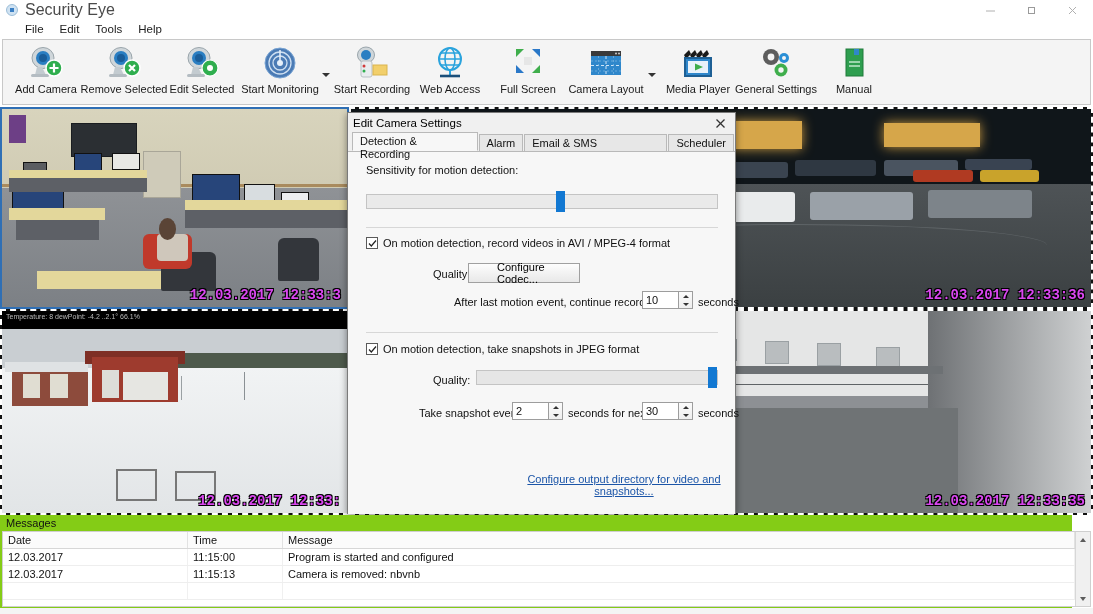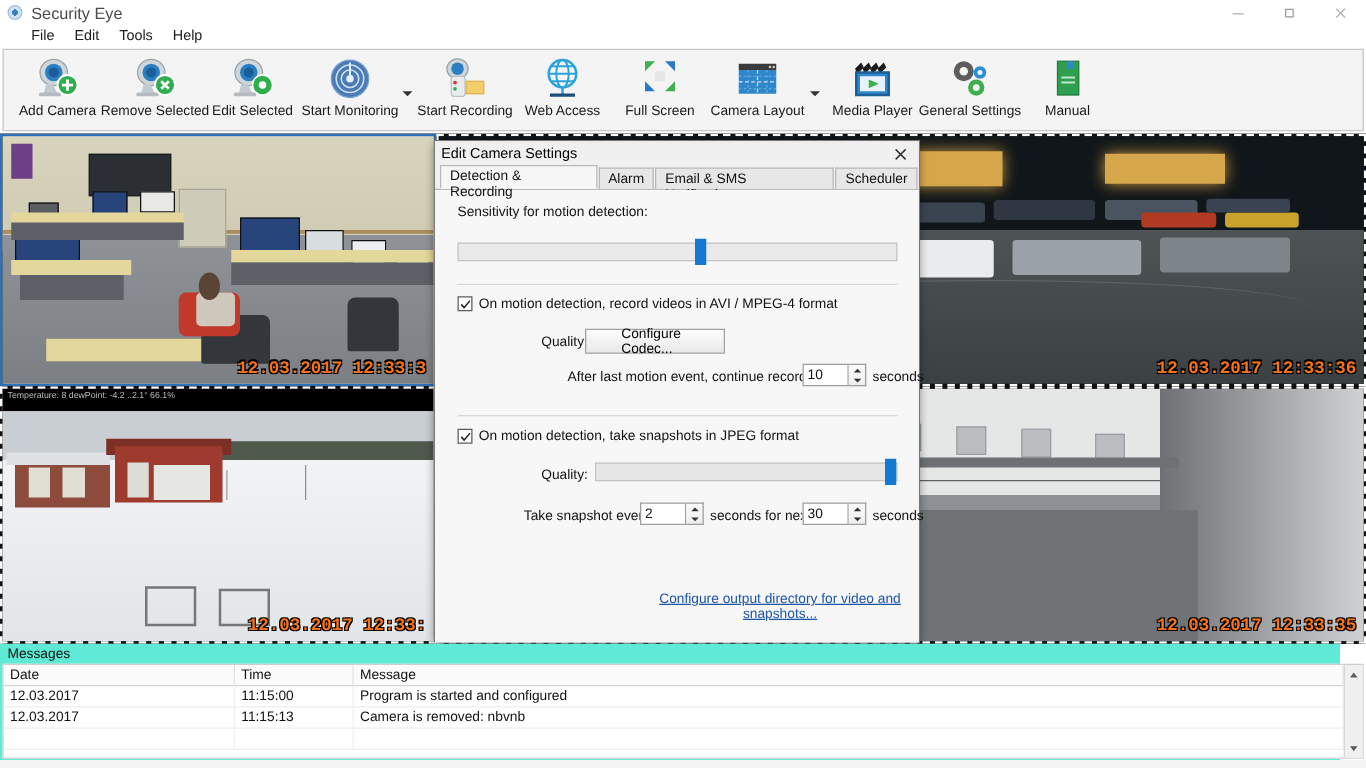--- a/index.html
+++ b/index.html
@@ -17,21 +17,21 @@
   
   .titlebar {
     height: 20px; display: flex; align-items: center;
     background: #ffffff; padding-left: 6px;
   }
   .app-logo {
     width: 12px; height: 12px; border-radius: 50%;
     background: radial-gradient(circle at 50% 50%, #3b7fc4 0 35%, #cfe2f2 36% 100%);
     border: 1px solid #9bbdd8; margin-right: 7px; flex: none;
   }
-  .app-title { font-size: 13px; color: #4a4a4a; }
+  .app-title { font-size: 16px; color: #4a4a4a; }
   .win-btns { margin-left: auto; display: flex; height: 20px; }
   .win-btn {
     width: 41px; height: 20px; display: flex; align-items: center; justify-content: center;
     color: #b0b0b0; font-size: 12px; line-height: 1;
   }
   .win-btn svg { display: block; }
 
   
   .menubar {
     height: 17px; display: flex; align-items: center;
@@ -75,21 +75,21 @@
   .cam {
     position: absolute; overflow: hidden; background: #111;
     border: 2px solid #000;
   }
   .cam.sel { border: 2px solid #2f6fb5; box-shadow: inset 0 0 0 1px #8fbde8; }
   .cam-dash { border: 2px dashed #ffffff; }
   .cam-inner { position: absolute; inset: 0; overflow: hidden; }
   .ts {
     position: absolute; right: 6px; bottom: 4px;
     font-family: "Liberation Mono", monospace;
-    font-size: 14px; font-weight: bold; color: #f97316;
+    font-size: 14px; font-weight: bold; color: #d946ef;
     text-shadow: 1px 1px 0 #000, -1px 1px 0 #000, 1px -1px 0 #000, -1px -1px 0 #000;
     letter-spacing: 0px; white-space: nowrap;
   }
   .cam-toptext {
     position: absolute; left: 4px; top: 2px; color: #d8d8d8;
     font-size: 7px; font-family: "Liberation Sans", sans-serif; opacity: .85;
     white-space: nowrap;
   }
 
   
@@ -205,21 +205,21 @@
   }
   .spin-up i { width:0;height:0;border-left:3px solid transparent;border-right:3px solid transparent;border-bottom:3px solid #333; }
   .spin-dn i { width:0;height:0;border-left:3px solid transparent;border-right:3px solid transparent;border-top:3px solid #333; }
 
   .link {
     position: absolute; font-size: 11px; color: #1b55a8; text-decoration: underline;
   }
 
   
   .msg-panel {
-    position: absolute; left: 0; top: 515px; width: 1072px; height: 99px; background: #5eead4;
+    position: absolute; left: 0; top: 515px; width: 1072px; height: 99px; background: #84cc16;
   }
   .msg-head {
     height: 16px; display:flex; align-items:center; padding-left: 6px;
     font-size: 11px; color: #111;
   }
   .grid-wrap {
     position: absolute; left: 2px; top: 16px; width: 1089px; height: 76px;
     background: #fff; border: 1px solid #cfcfcf; display: flex;
   }
   .grid-main { flex: 1; display: flex; flex-direction: column; min-width: 0; }

